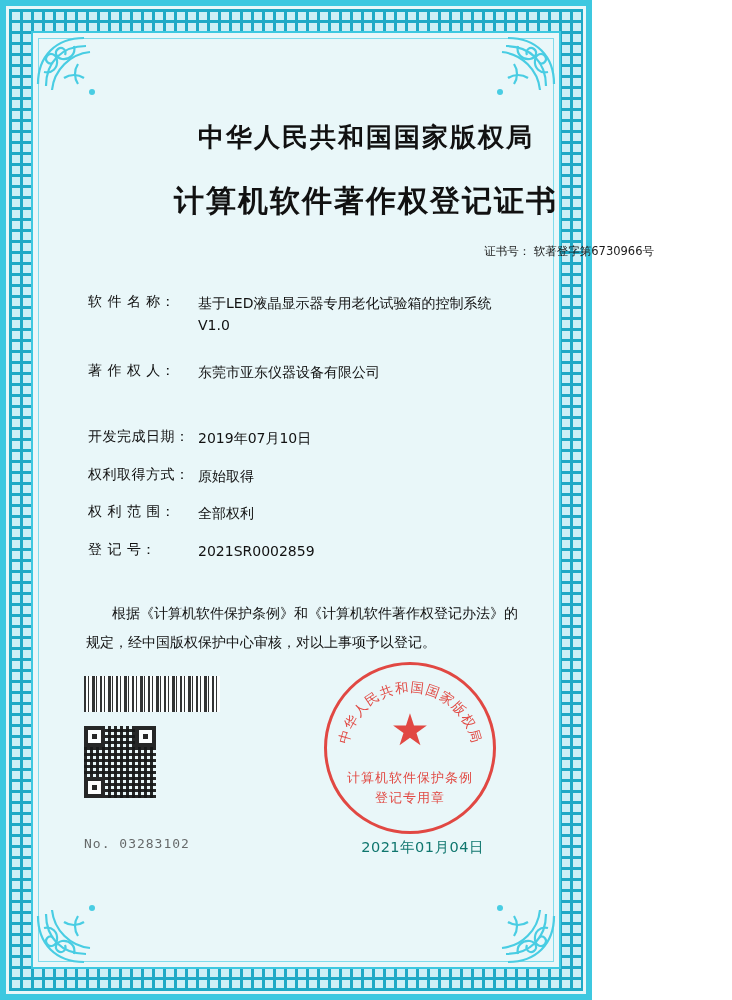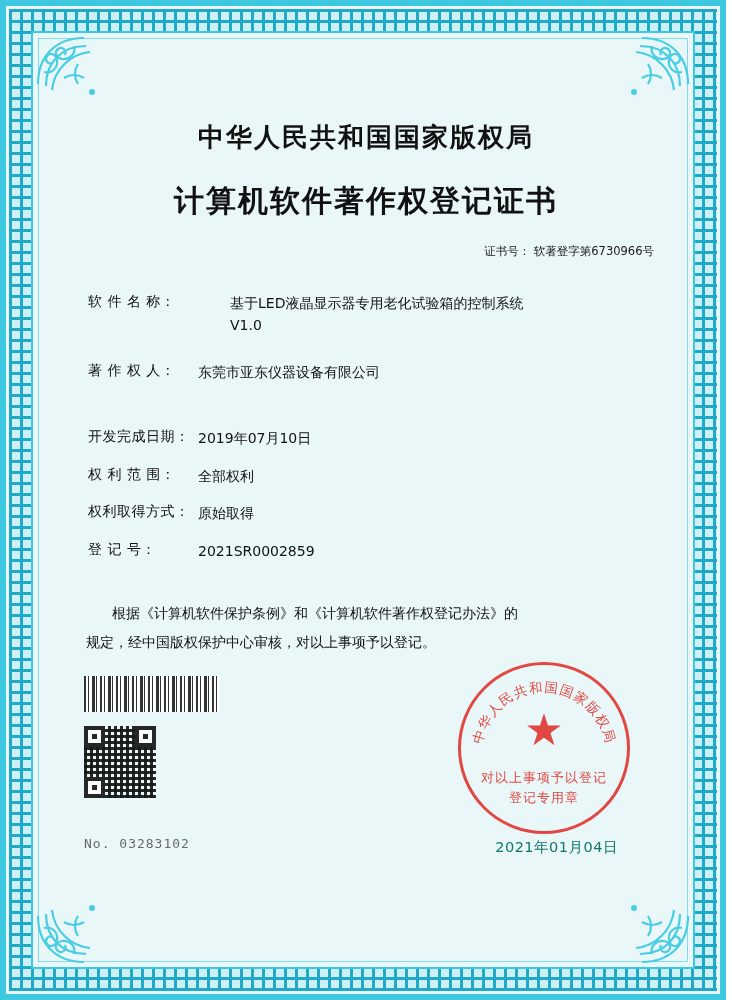--- a/index.html
+++ b/index.html
@@ -10,21 +10,21 @@
   body {
     width: 732px;
     height: 1000px;
     overflow: hidden;
     font-family: "Liberation Serif", serif;
   }
 
   
   .cert {
     position: relative;
-    width: 726px;
+    width: 592px;
     height: 1000px;
     background: #e9f7f9;
     box-sizing: border-box;
   }
 
   
   .border-outer {
     position: absolute;
     inset: 0;
     border: 6px solid #3ec8e0;
@@ -132,21 +132,21 @@
     box-sizing: border-box;
     letter-spacing: 0.5px;
     white-space: nowrap;
   }
   .field .value {
     flex: 1 1 auto;
     line-height: 1.55;
   }
   .field .value .line2 { display: block; }
 
-  .block-name { margin-top: 34px; gap: 32px; }
+  .block-name { margin-top: 34px; }
   .block-owner { margin-top: 26px; }
   .block-dates { margin-top: 44px; }
   .field.tight { margin-top: 16px; }
 
   .paragraph {
     margin-top: 36px;
     font-size: 14px;
     line-height: 2.1;
     color: #111;
     padding: 0 22px 0 26px;
@@ -355,27 +355,27 @@
       <div class="value">东莞市亚东仪器设备有限公司</div>
     </div>
 
     <div class="field block-dates">
       <div class="label">开发完成日期：</div>
       <div class="value">2019年07月10日</div>
     </div>
 
 
     <div class="field tight">
+      <div class="label">权利取得方式：</div>
+      <div class="value">原始取得</div>
+    </div>
+
+    <div class="field tight">
       <div class="label">权 利 范 围：</div>
       <div class="value">全部权利</div>
-    </div>
-
-    <div class="field tight">
-      <div class="label">权利取得方式：</div>
-      <div class="value">原始取得</div>
     </div>
 
     <div class="field tight">
       <div class="label">登 记 号：</div>
       <div class="value">2021SR0002859</div>
     </div>
 
     <div class="paragraph">
       <span class="indent">根据《计算机软件保护条例》和《计算机软件著作权登记办法》的</span>
       <span>规定，经中国版权保护中心审核，对以上事项予以登记。</span>
@@ -397,19 +397,19 @@
   <div class="seal">
     <svg class="arc" viewBox="0 0 166 166">
       <defs>
         <path id="sealarc" d="M 20 90 A 63 63 0 0 1 146 90" fill="none"></path>
       </defs>
       <text>
         <textPath href="#sealarc" startOffset="50%" text-anchor="middle">中华人民共和国国家版权局</textPath>
       </text>
     </svg>
     <div class="star">★</div>
-    <div class="l1">对以上事项予以登记</div>
+    <div class="l1">计算机软件保护条例</div>
     <div class="l2">登记专用章</div>
   </div>
 
   <div class="issue-date">2021年01月04日</div>
 
 </div>
 
 </body></html>

